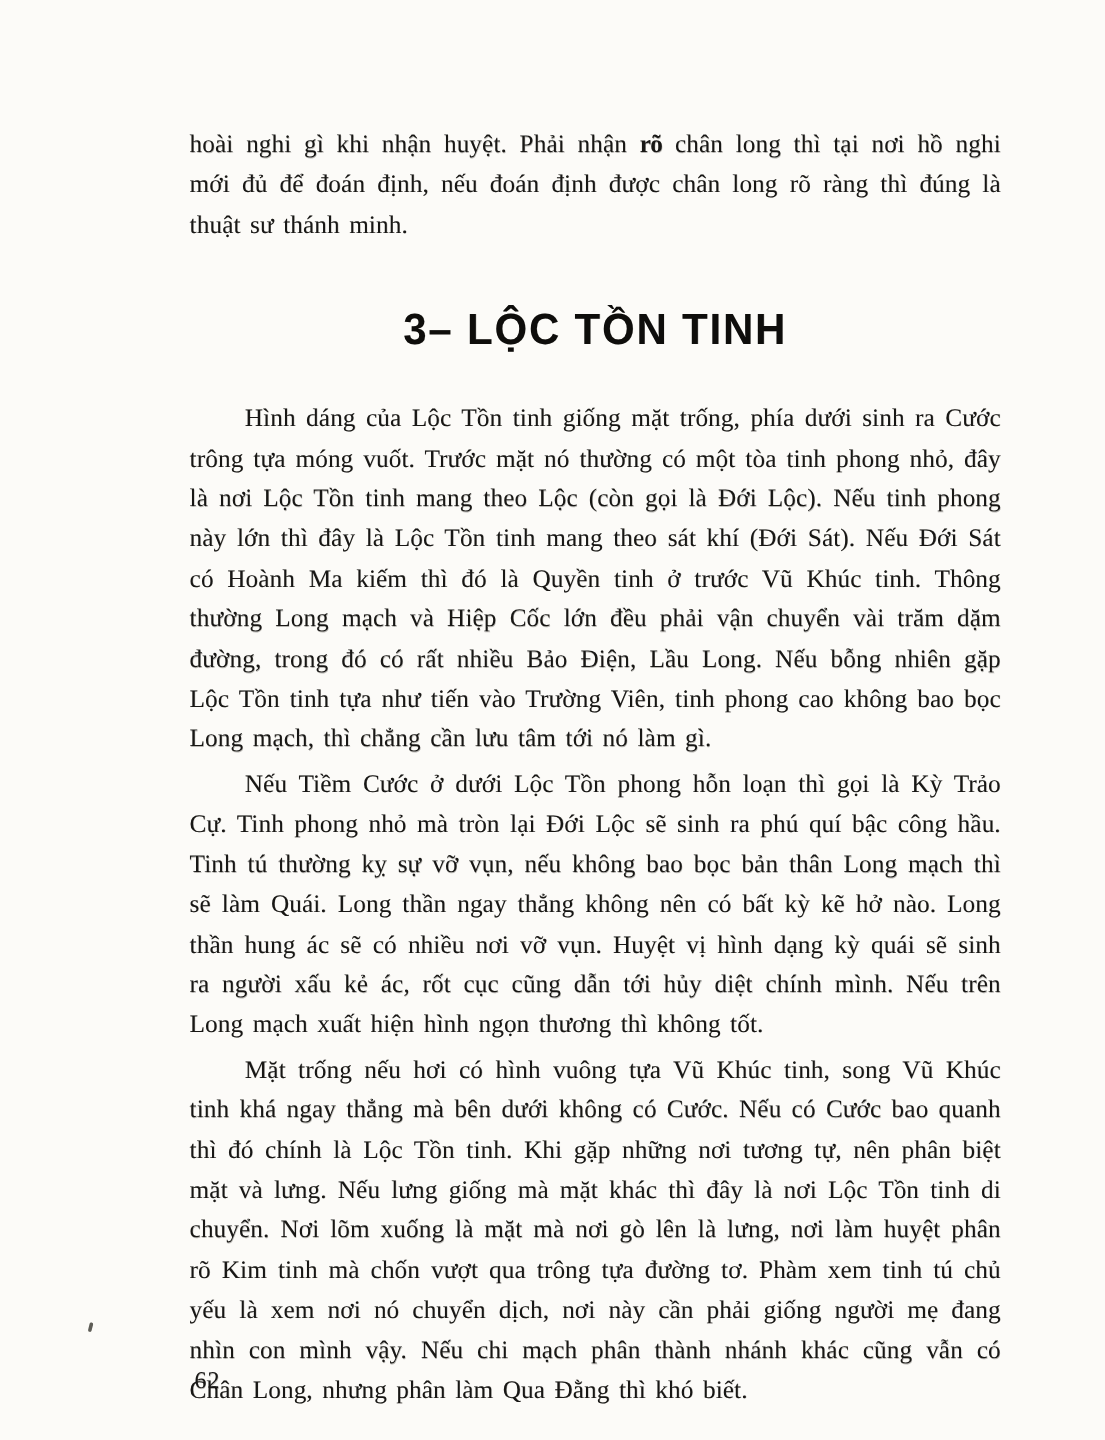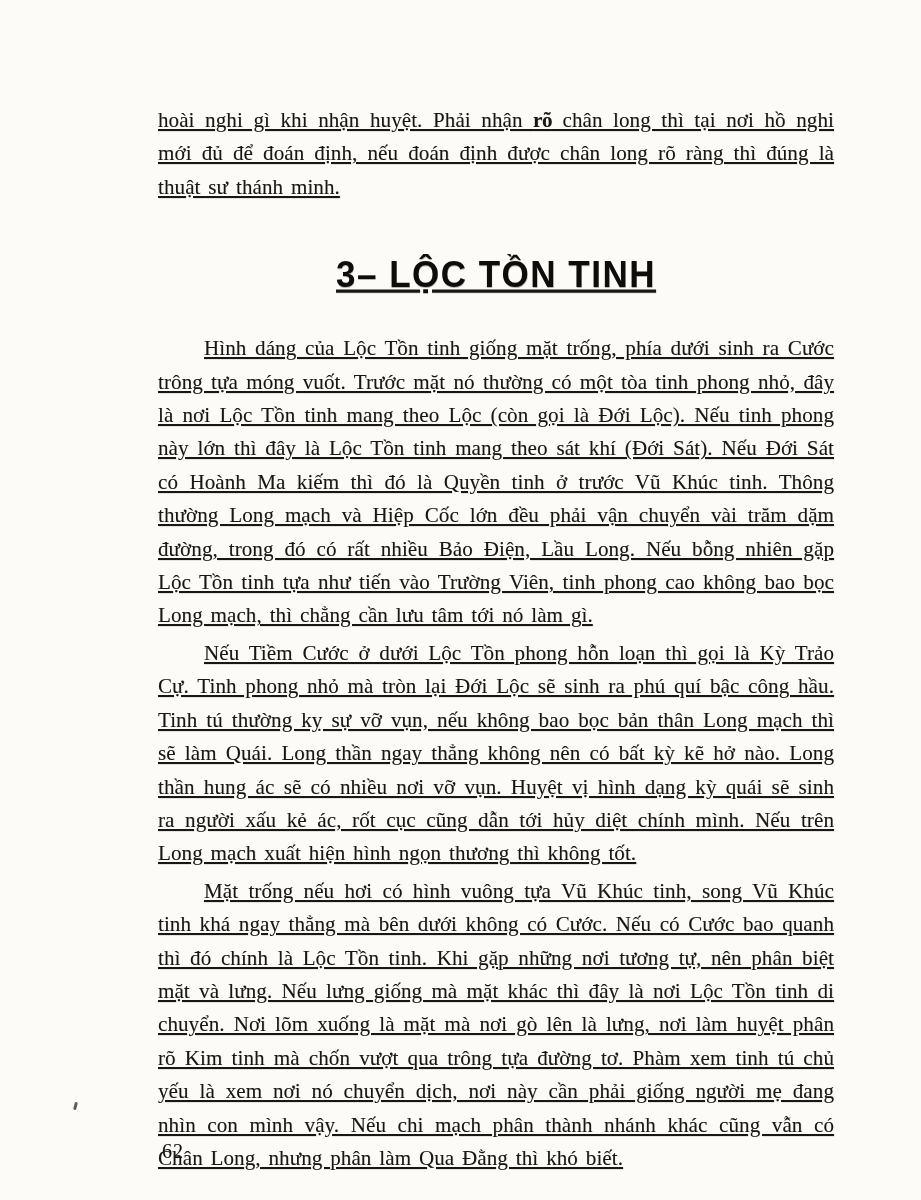--- a/index.html
+++ b/index.html
@@ -19,21 +19,20 @@
     overflow: hidden;
     font-family: "Liberation Serif", "DejaVu Serif", serif;
     color: var(--ink);
   }
   .text-column {
     position: absolute;
     left: 158px;
     top: 104px;
     width: 676px;
     text-shadow: 0.35px 0.35px 0 rgba(25,22,18,0.30);
-    text-decoration: underline;
   }
   p.body-text {
     font-size: 21px;
     line-height: 33.4px;
     text-align: justify;
     margin: 0 0 4px 0;
     word-spacing: 2.5px;
     letter-spacing: 0.1px;
   }
   p.indented {

